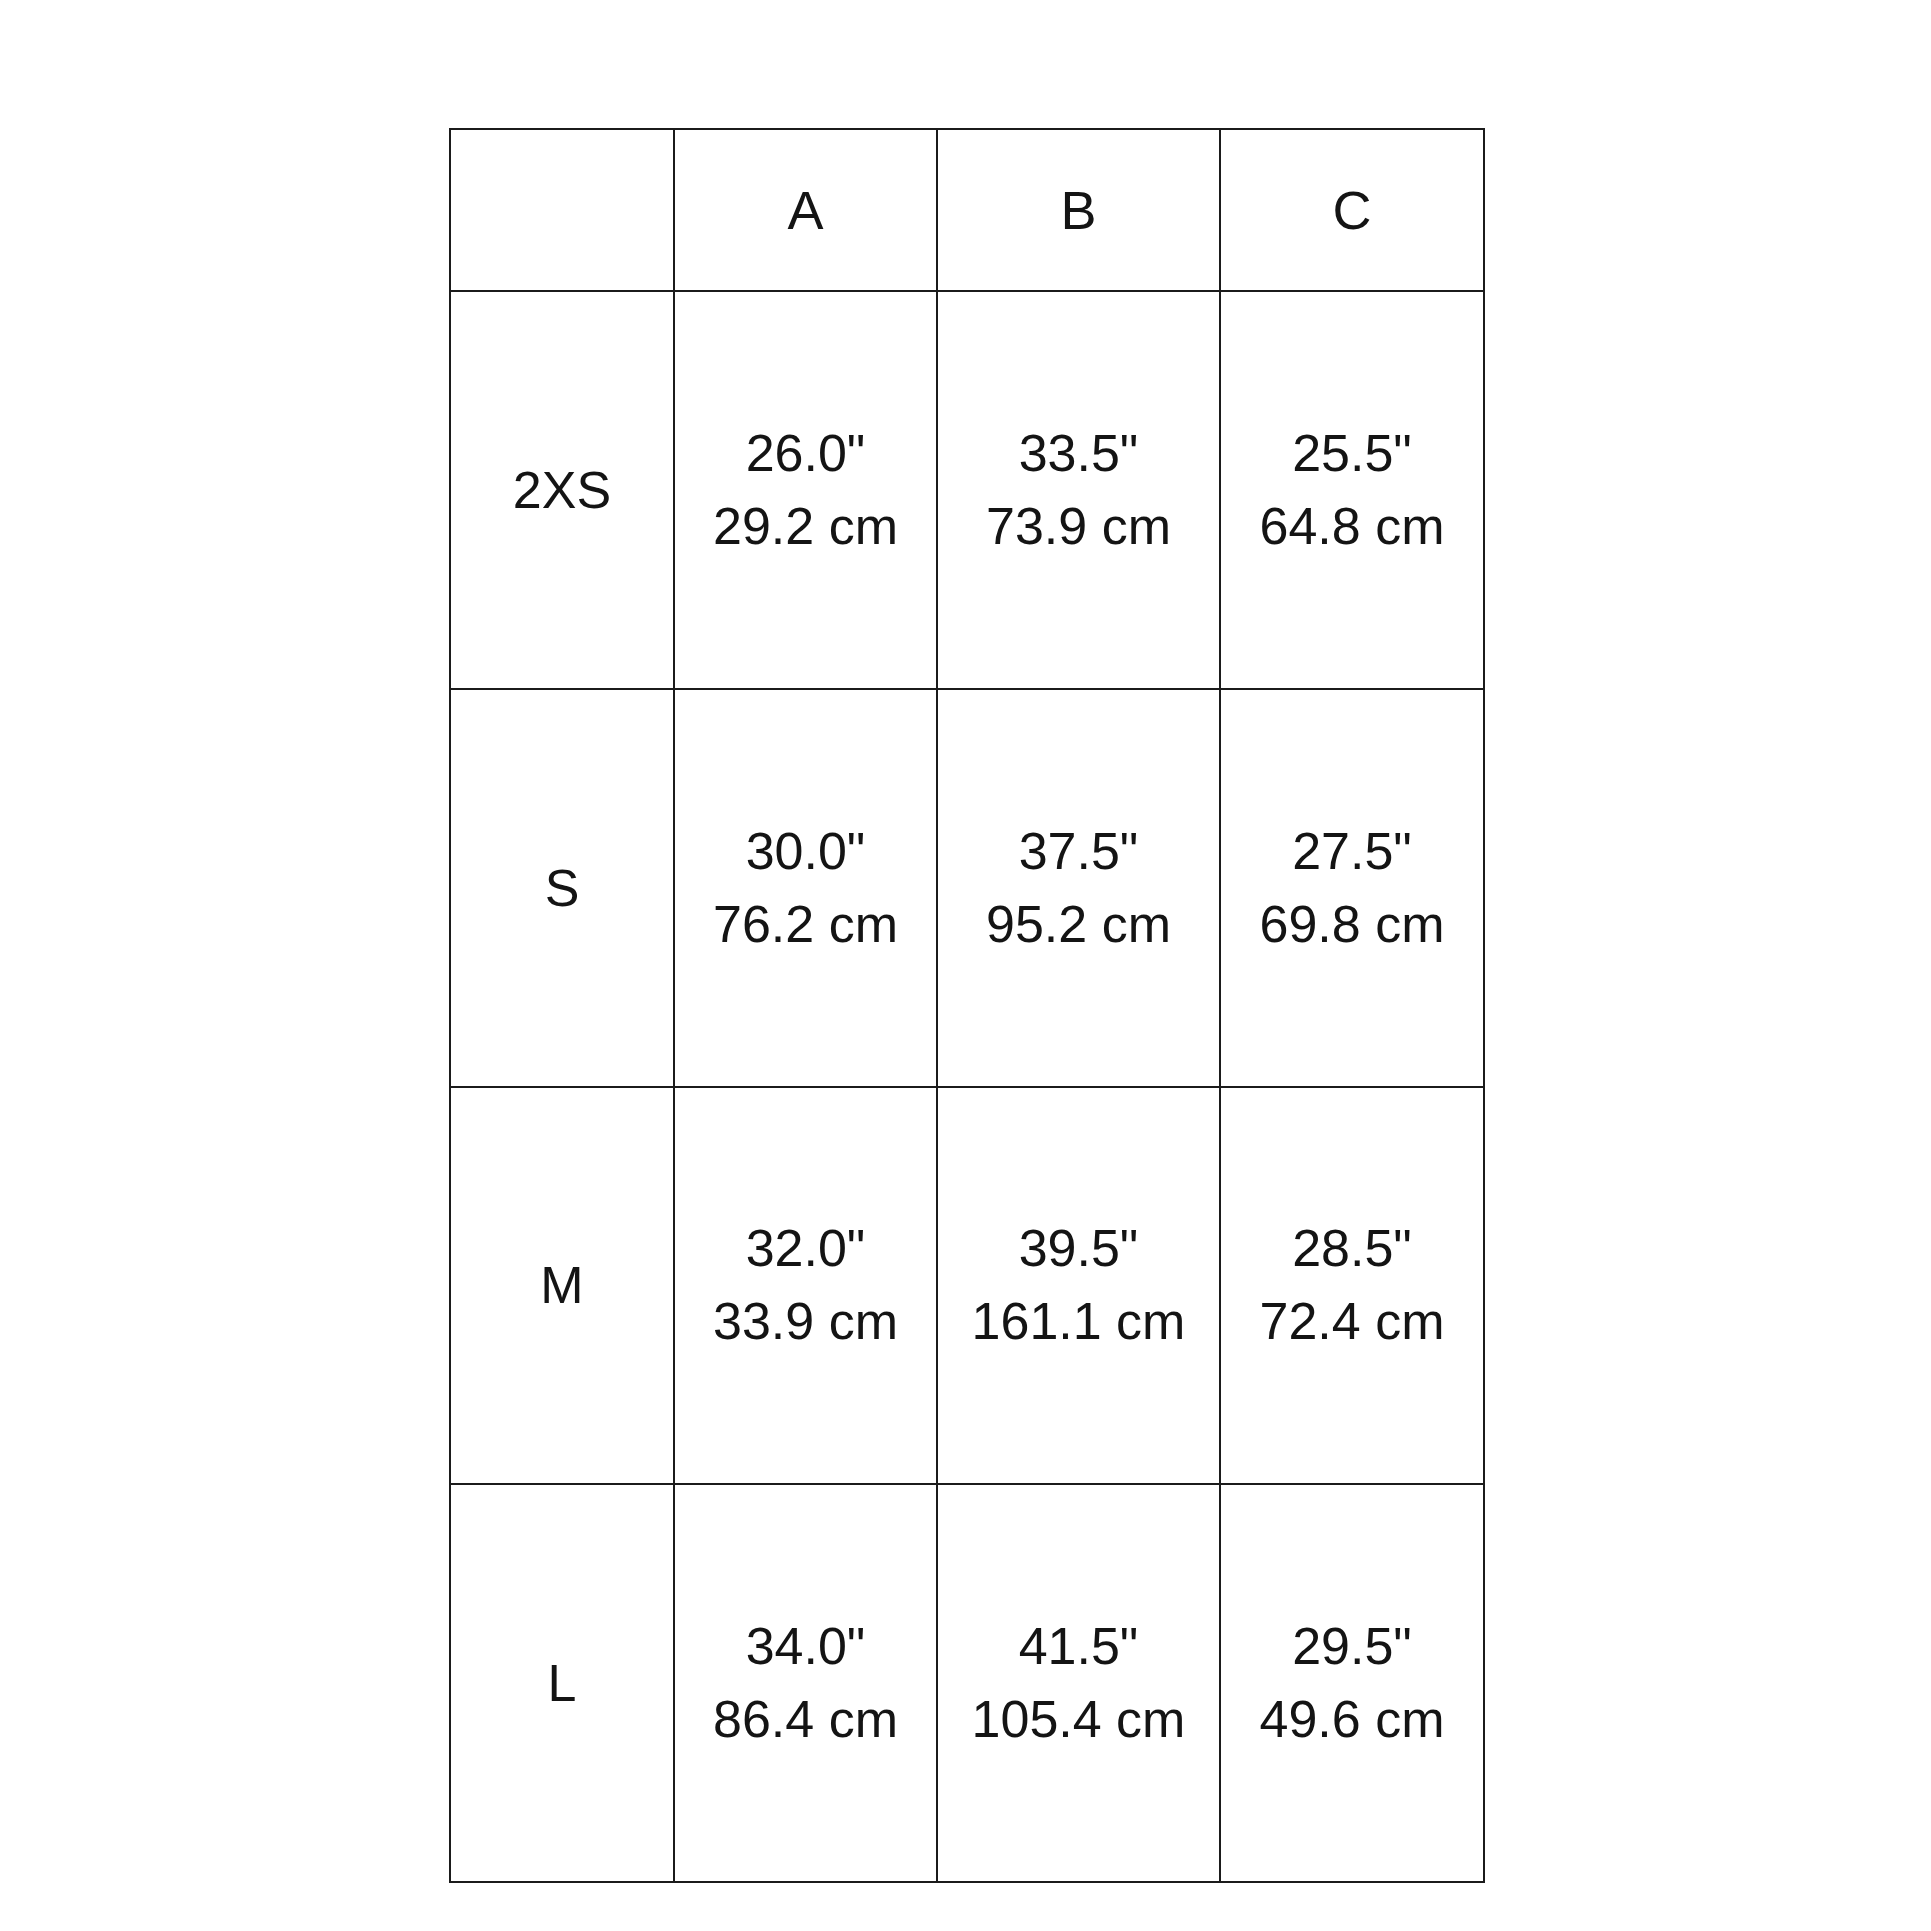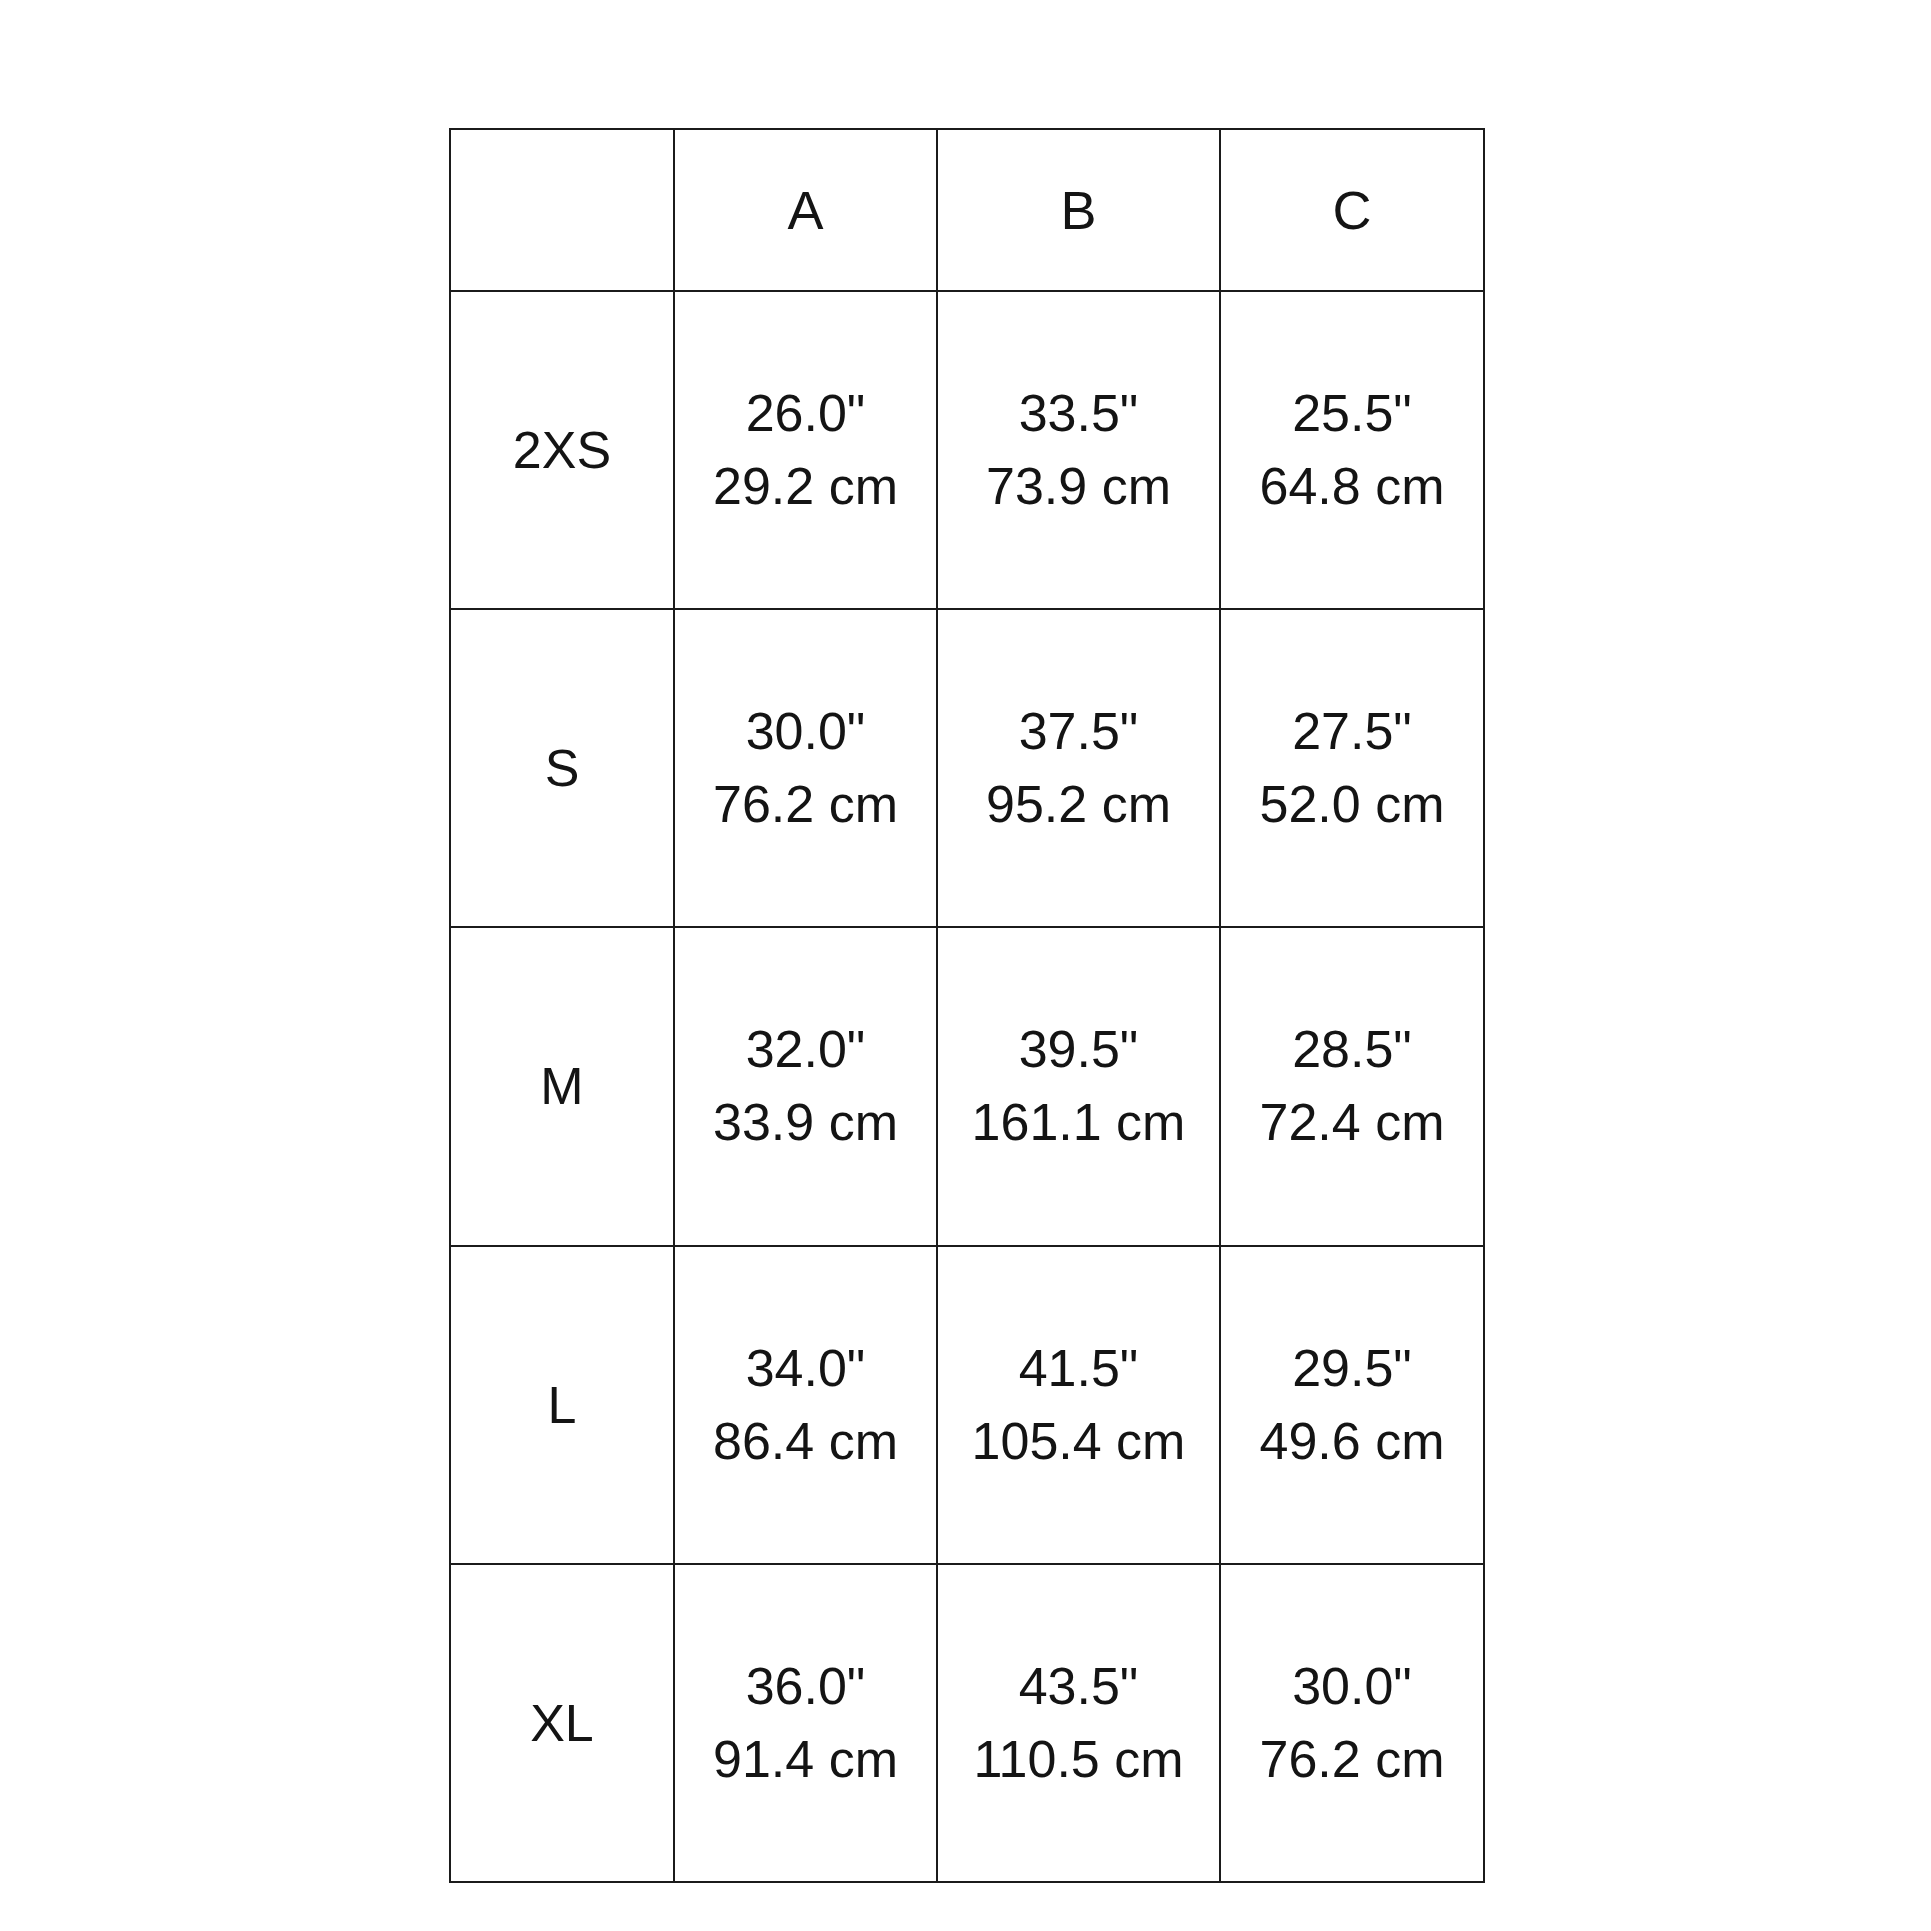--- a/index.html
+++ b/index.html
@@ -90,21 +90,21 @@
         <td>
           <div class="measure-line">30.0"</div>
           <div class="measure-line">76.2 cm</div>
         </td>
         <td>
           <div class="measure-line">37.5"</div>
           <div class="measure-line">95.2 cm</div>
         </td>
         <td>
           <div class="measure-line">27.5"</div>
-          <div class="measure-line">52.0 cm</div>
+          <div class="measure-line">69.8 cm</div>
         </td>
       </tr>
       <tr class="data-row">
         <td class="label-cell">M</td>
         <td>
           <div class="measure-line">32.0"</div>
           <div class="measure-line">33.9 cm</div>
         </td>
         <td>
           <div class="measure-line">39.5"</div>
@@ -123,31 +123,16 @@
         </td>
         <td>
           <div class="measure-line">41.5"</div>
           <div class="measure-line">105.4 cm</div>
         </td>
         <td>
           <div class="measure-line">29.5"</div>
           <div class="measure-line">49.6 cm</div>
         </td>
       </tr>
-      <tr class="data-row">
-        <td class="label-cell">XL</td>
-        <td>
-          <div class="measure-line">36.0"</div>
-          <div class="measure-line">91.4 cm</div>
-        </td>
-        <td>
-          <div class="measure-line">43.5"</div>
-          <div class="measure-line">110.5 cm</div>
-        </td>
-        <td>
-          <div class="measure-line">30.0"</div>
-          <div class="measure-line">76.2 cm</div>
-        </td>
-      </tr>
     </tbody>
   </table>
 </div>
 
 
 </body></html>

